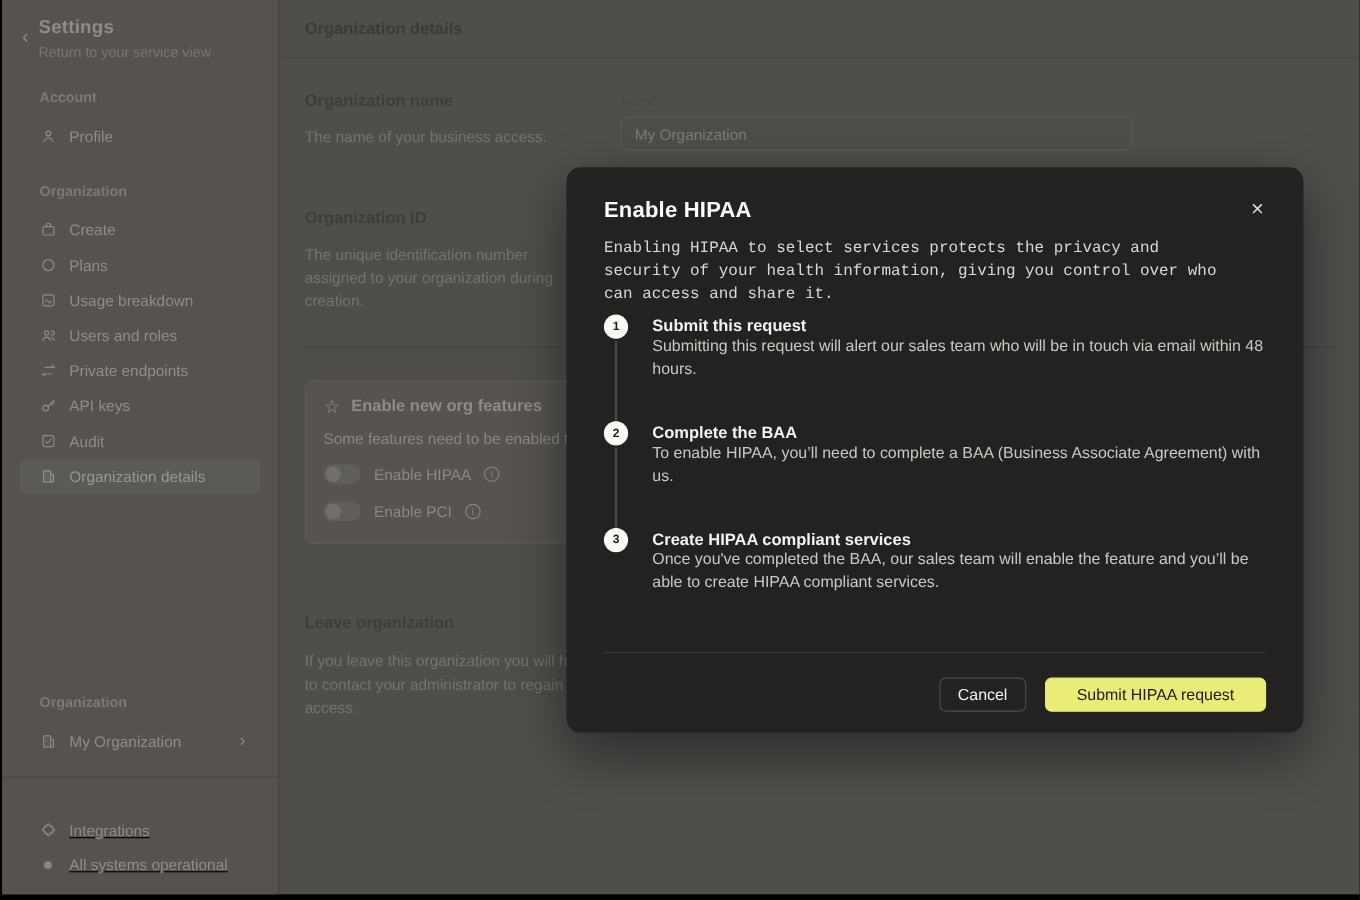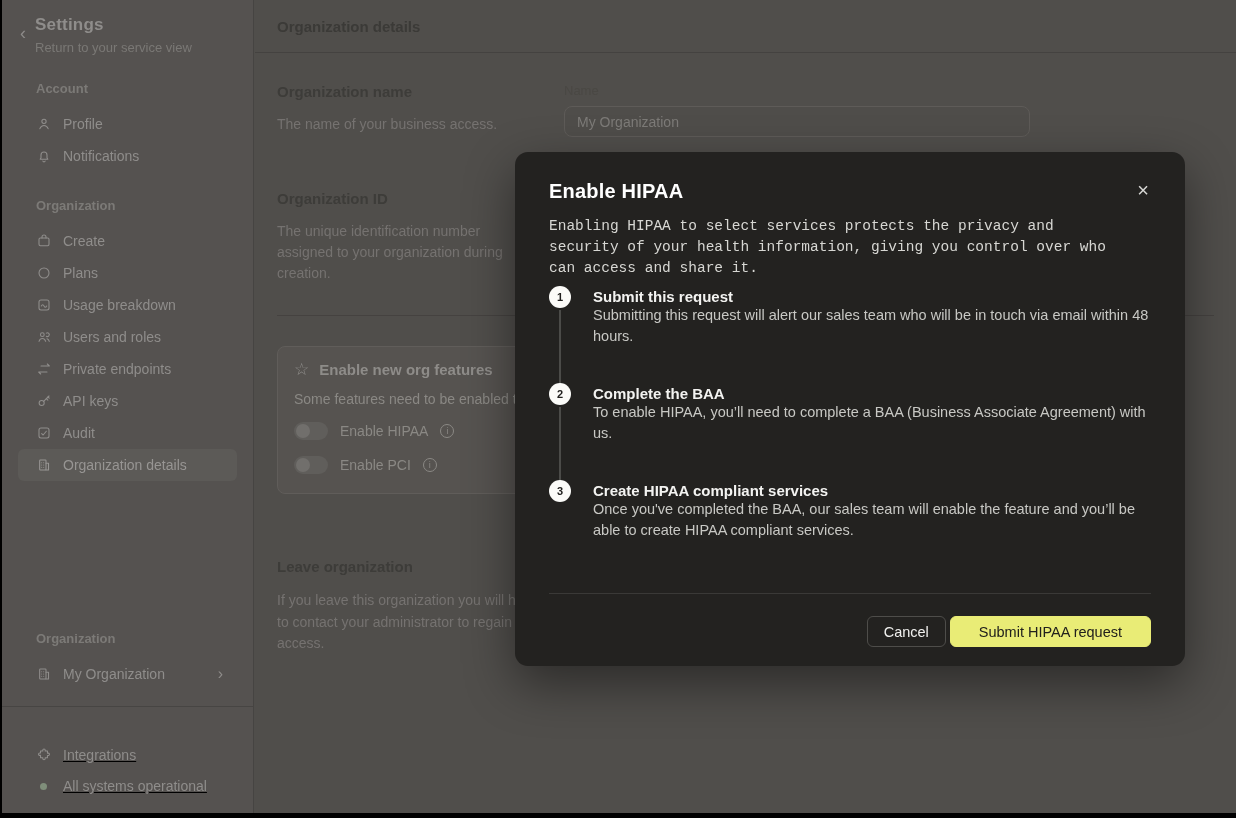--- a/index.html
+++ b/index.html
@@ -76,21 +76,21 @@
   .step { position:relative; display:flex; gap:22px; margin-bottom:36px; }
   .step:last-child { margin-bottom:0; }
   .step:not(:last-child)::after { content:""; position:absolute; left:10px; top:24px; bottom:-38px;
     width:2px; background:#4b4b48; }
   .step-badge { position:relative; z-index:1; width:22px; height:22px; flex:0 0 22px; border-radius:50%;
     background:#fbfbf8; color:#21201e; font-size:11px; font-weight:700;
     display:flex; align-items:center; justify-content:center; }
   .step-title { font-size:15px; font-weight:700; color:#f3f3f1; padding-top:2px; }
   .step-body { font-size:14.5px; line-height:21px; color:#c8c8c4; max-width:560px; }
   .modal-divider { border-top:1px solid #3a3937; margin-top:52px; }
-  .modal-footer { display:flex; justify-content:flex-end; gap:4px; margin-top:22px; }
+  .modal-footer { display:flex; justify-content:flex-end; gap:17px; margin-top:22px; }
   .btn { height:31px; border-radius:6px; font-size:14.5px; font-family:inherit; cursor:pointer;
     display:flex; align-items:center; padding:0 16px; }
   .btn-cancel { background:transparent; border:1px solid #4e4d4a; color:#f1f1ef; }
   .btn-submit { background:#e9ec76; border:1px solid #e9ec76; color:#21201c; padding:0 28px; font-weight:500; }
 </style>
 </head>
 <body>
 
 <div class="app">
 
@@ -106,29 +106,20 @@
     <div class="sb-section-label">Account</div>
     <ul class="nav">
       <li>
         <span class="icon16">
           <svg viewBox="0 0 24 24">
               <circle cx="12" cy="8" r="3.2"></circle>
               <path d="M5.8 19c1.2-3.2 3.6-4.8 6.2-4.8s5 1.6 6.2 4.8"></path>
             </svg>
         </span>
         <span>Profile</span>
-      </li>
-      <li>
-        <span class="icon16">
-          <svg viewBox="0 0 24 24">
-              <path d="M6.3 17h11.4l-1.2-2.2v-4.3a4.5 4.5 0 00-9 0v4.3z"></path>
-              <path d="M10.3 19.6a1.8 1.8 0 003.4 0"></path>
-            </svg>
-        </span>
-        <span>Notifications</span>
       </li>
     </ul>
 
     <div class="sb-section-label">Organization</div>
     <ul class="nav">
       <li>
         <span class="icon16">
           <svg viewBox="0 0 24 24">
               <rect x="4.5" y="7.5" width="15" height="11.5" rx="2"></rect>
               <path d="M9 7.5V6a3 3 0 016 0v1.5"></path>

